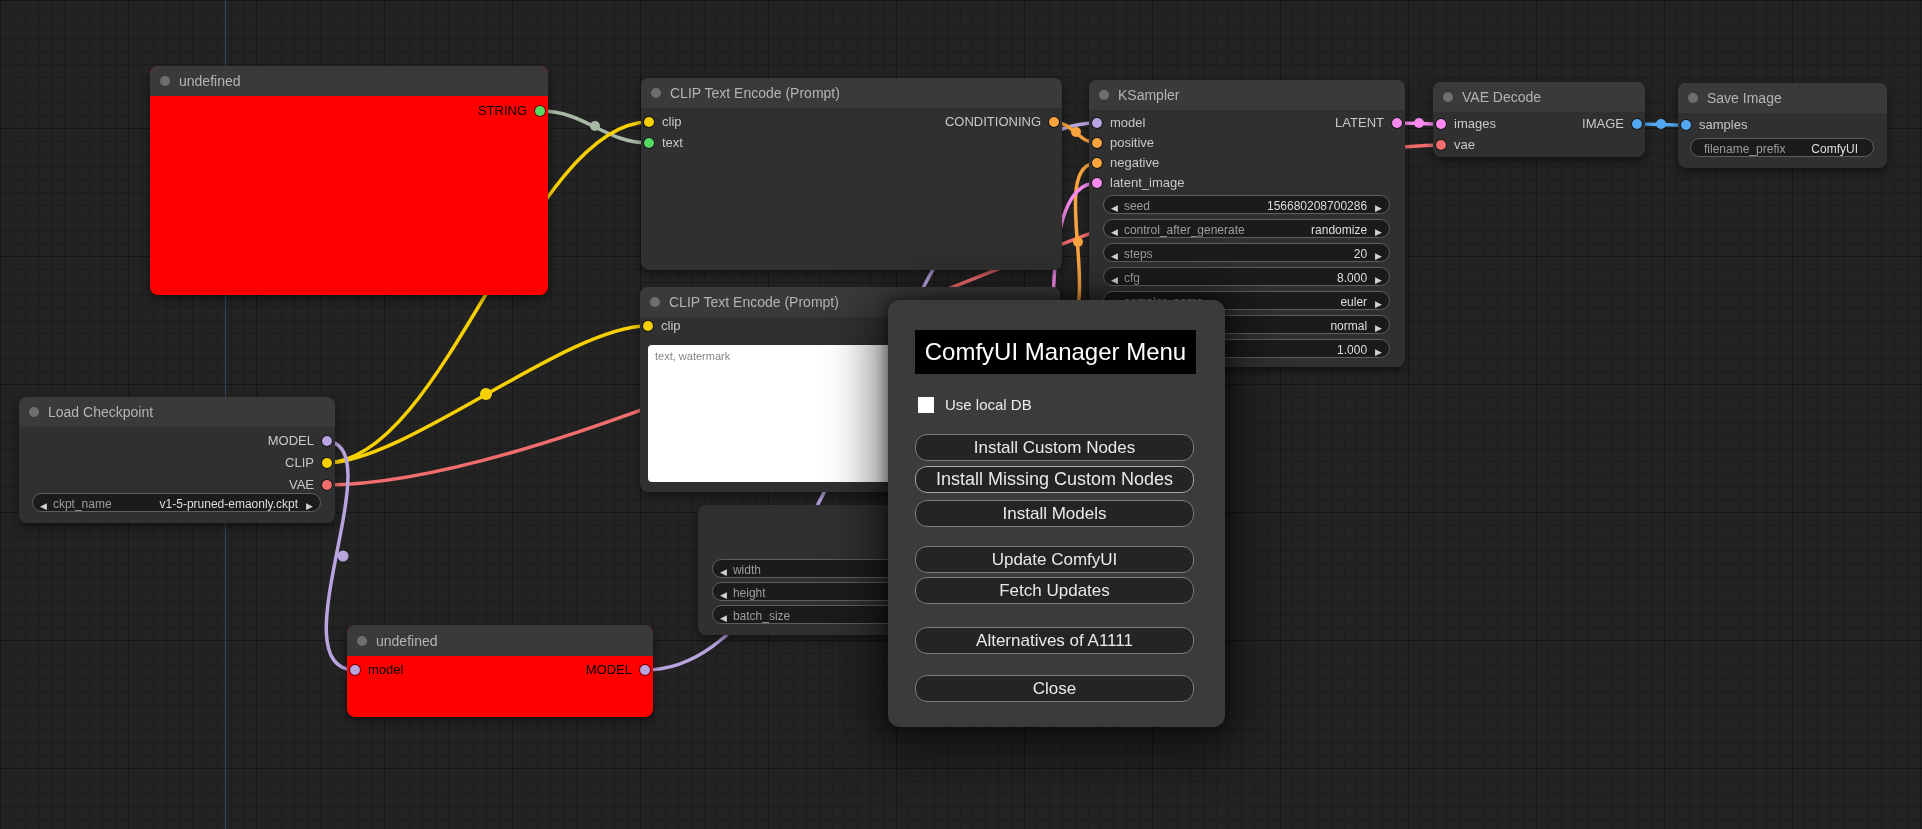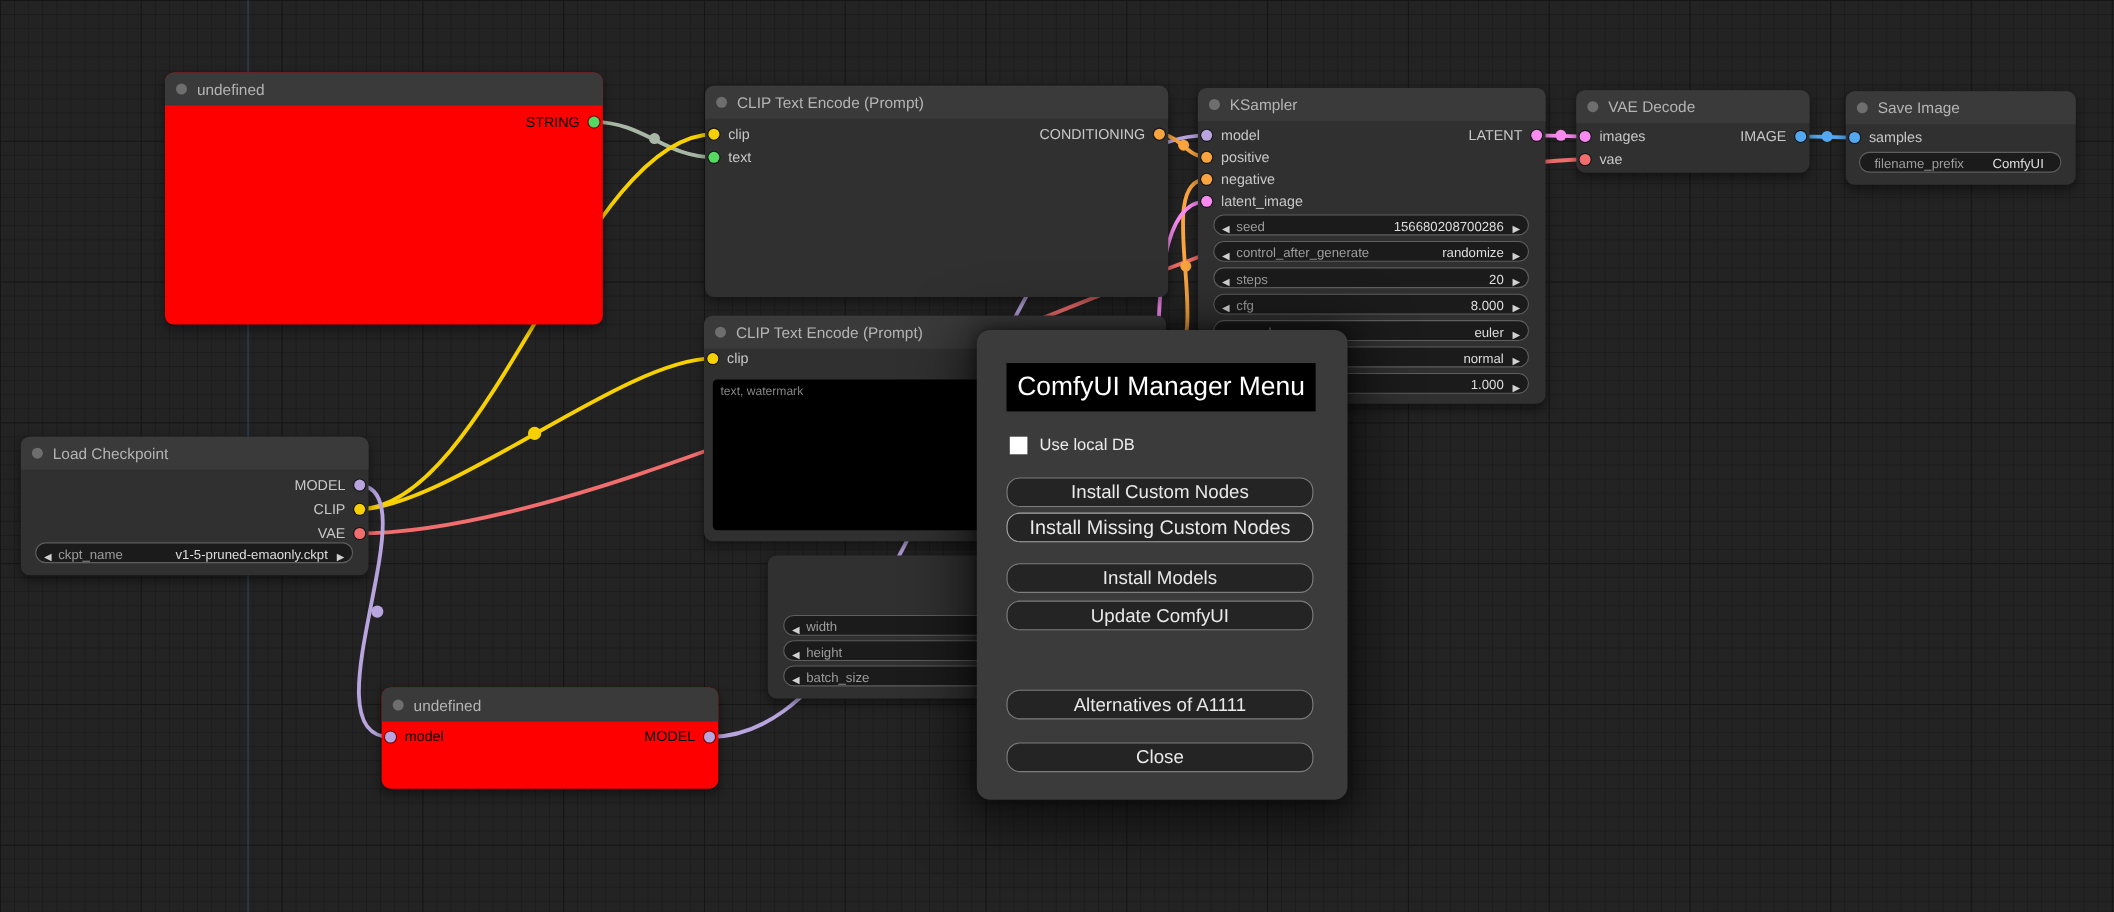--- a/index.html
+++ b/index.html
@@ -34,21 +34,21 @@
   .c-model{background:#b8a5e0;} .c-clip{background:#f6d000;} .c-vae{background:#f26d6d;}
   .c-cond{background:#f9a43f;} .c-latent{background:#f98af0;} .c-image{background:#53a8f2;}
   .c-string{background:#56d961;}
 
   .widget{position:absolute;height:19px;background:#1b1b1b;border:1px solid #5e5e5e;
         border-radius:10px;display:flex;align-items:flex-end;padding:0 7px;box-sizing:border-box;
         font-size:12px;color:#d6d6d6;z-index:3;overflow:hidden;}
   .warrow{font-size:9px;color:#d0d0d0;line-height:1;flex:none;}
   .wlabel{color:#9d9d9d;margin:0 6px;white-space:nowrap;}
   .wvalue{flex:1;text-align:right;margin-right:8px;color:#dedede;white-space:nowrap;}
-  .ta{position:absolute;background:#000000;border-radius:4px;padding:5px 7px;font-size:11px;
+  .ta{position:absolute;background:#ffffff;border-radius:4px;padding:5px 7px;font-size:11px;
         color:#858585;z-index:3;box-sizing:border-box;line-height:1.25;}
 
   .dialog{position:absolute;left:888px;top:300px;width:337px;height:427px;background:#3b3b3b;
         border-radius:12px;z-index:10;box-shadow:0 10px 50px 12px rgba(0,0,0,.55),0 0 14px rgba(0,0,0,.5);}
   .dlg-title{position:absolute;left:27px;top:30px;width:281px;height:44px;background:#000;color:#fff;
         font-size:24px;display:flex;align-items:center;justify-content:center;white-space:nowrap;}
   .dlg-checkrow{position:absolute;left:30px;top:96px;display:flex;align-items:center;gap:11px;
         color:#ececec;font-size:15px;cursor:pointer;}
   .checkbox{width:16px;height:16px;background:#ffffff;flex:none;}
   .dlg-btn{position:absolute;left:27px;width:279px;height:27px;background:#242424;border:1px solid #7d7d7d;
@@ -284,18 +284,19 @@
   </div>
 
   <div class="dialog">
     <div class="dlg-title">ComfyUI Manager Menu</div>
     <div class="dlg-checkrow">
       <span class="checkbox"></span>
       <span>Use local DB</span>
     </div>
     <button class="dlg-btn" style="top:134px">Install Custom Nodes</button>
     <button class="dlg-btn hl" style="top:166px">Install Missing Custom Nodes</button>
-    <button class="dlg-btn" style="top:212px">Install Models</button>
+    <button class="dlg-btn" style="top:200px">Install Models</button>
     <button class="dlg-btn" style="top:246px">Update ComfyUI</button>
+    <button class="dlg-btn" style="top:277px">Fetch Updates</button>
     <button class="dlg-btn" style="top:327px">Alternatives of A1111</button>
     <button class="dlg-btn" style="top:375px">Close</button>
   </div>
 </div>
 
 </body></html>

